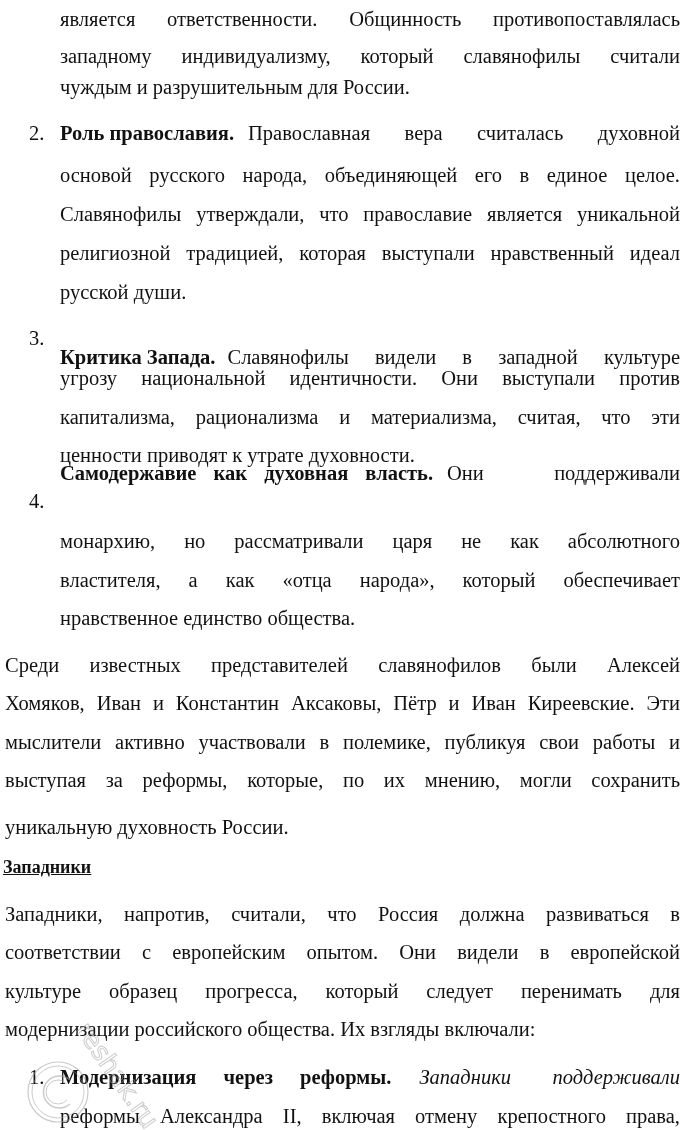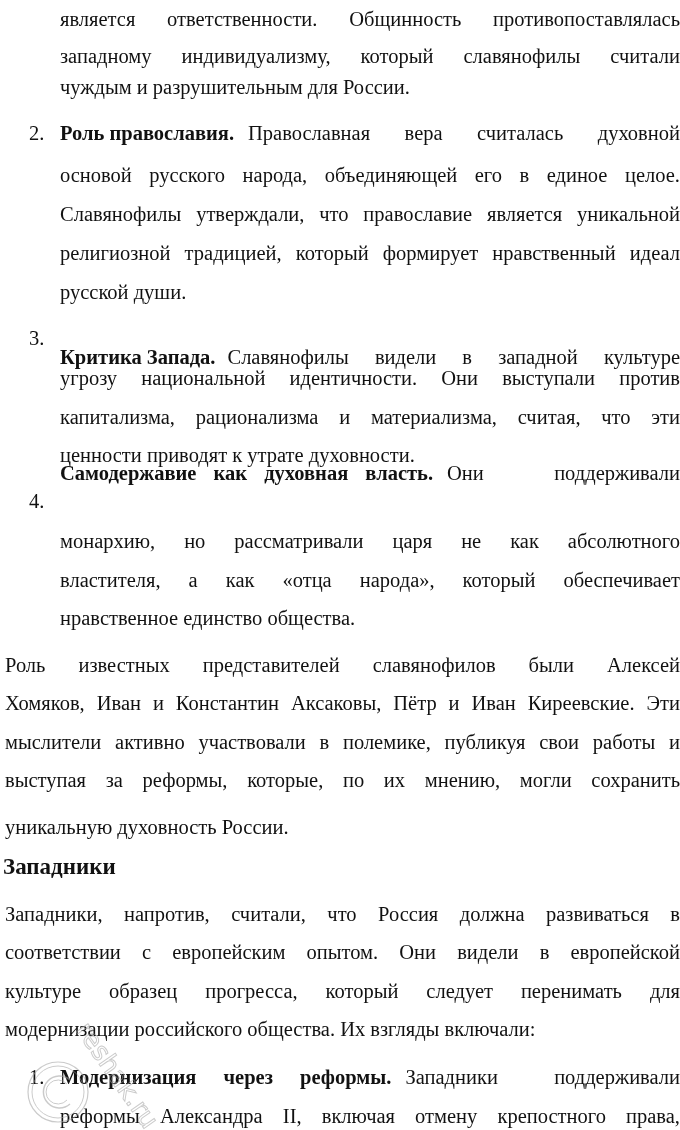--- a/index.html
+++ b/index.html
@@ -30,21 +30,21 @@
   <div class="line" style="left:60px; top:72px;">чуждым и разрушительным для России.</div>
 
   <div>
     <span class="line num" style="top:118px;">2.</span>
     <div class="line" style="left:60px; width:620px; top:118px; display:flex; justify-content:center;">
       <span class="b">Роль православия.</span>
       <span style="flex:1; text-align:justify; text-align-last:justify; margin-left:14px;">Православная вера считалась духовной</span>
     </div>
     <div class="line just" style="left:60px; width:620px; top:160px;">основой русского народа, объединяющей его в единое целое.</div>
     <div class="line just" style="left:60px; width:620px; top:199px;">Славянофилы утверждали, что православие является уникальной</div>
-    <div class="line just" style="left:60px; width:620px; top:238px;">религиозной традицией, который формирует нравственный идеал</div>
+    <div class="line just" style="left:60px; width:620px; top:238px;">религиозной традицией, которая выступали нравственный идеал</div>
     <div class="line" style="left:60px; top:277px;">русской души.</div>
   </div>
 
   <div>
     <span class="line num" style="top:323px;">3.</span>
     <div class="line" style="left:60px; width:620px; top:342px; display:flex; justify-content:space-between;align-items:flex-end;">
       <span class="b">Критика Запада.</span>
       <span style="flex:1; text-align:justify; text-align-last:justify; margin-left:12px;">Славянофилы видели в западной культуре</span>
     </div>
     <div class="line just" style="left:60px; width:620px; top:363px;">угрозу национальной идентичности. Они выступали против</div>
@@ -57,41 +57,41 @@
     <div class="line" style="left:60px; width:620px; top:458px; display:flex; justify-content:space-between;">
       <span class="b" style="word-spacing:12px;">Самодержавие как духовная власть.</span>
       <span style="flex:1; text-align:justify; text-align-last:justify; margin-left:14px;">Они поддерживали</span>
     </div>
     <div class="line just" style="left:60px; width:620px; top:526px;">монархию, но рассматривали царя не как абсолютного</div>
     <div class="line just" style="left:60px; width:620px; top:565px;">властителя, а как «отца народа», который обеспечивает</div>
     <div class="line" style="left:60px; top:603px;">нравственное единство общества.</div>
   </div>
 
   <div>
-    <div class="line just" style="left:5px; width:675px; top:650px;">Роль известных представителей славянофилов были Алексей</div>
+    <div class="line just" style="left:5px; width:675px; top:650px;">Среди известных представителей славянофилов были Алексей</div>
     <div class="line just" style="left:5px; width:675px; top:688px;">Хомяков, Иван и Константин Аксаковы, Пётр и Иван Киреевские. Эти</div>
     <div class="line just" style="left:5px; width:675px; top:727px;">мыслители активно участвовали в полемике, публикуя свои работы и</div>
     <div class="line just" style="left:5px; width:675px; top:765px;">выступая за реформы, которые, по их мнению, могли сохранить</div>
     <div class="line" style="left:5px; top:804px;margin-top:8px;">уникальную духовность России.</div>
   </div>
 
-  <div class="line b" style="left:3px; top:852px; font-size:23px;">Западники</div>
+  <div class="line b" style="left:3px; top:852px; font-size:18px;text-decoration:underline;">Западники</div>
 
   <div>
     <div class="line just" style="left:5px; width:675px; top:899px;">Западники, напротив, считали, что Россия должна развиваться в</div>
     <div class="line just" style="left:5px; width:675px; top:937px;">соответствии с европейским опытом. Они видели в европейской</div>
     <div class="line just" style="left:5px; width:675px; top:976px;">культуре образец прогресса, который следует перенимать для</div>
     <div class="line" style="left:5px; top:1014px;">модернизации российского общества. Их взгляды включали:</div>
   </div>
 
   <div>
     <span class="line num" style="top:1062px;">1.</span>
     <div class="line" style="left:60px; width:620px; top:1062px; display:flex; justify-content:space-between;">
       <span class="b" style="word-spacing:22px;">Модернизация через реформы.</span>
-      <span style="flex:1; text-align:justify; text-align-last:justify; margin-left:14px;">Западники поддерживали</span>
+      <span style="flex:1; text-align:justify; text-align-last:justify; margin-left:28px;font-style:italic;">Западники поддерживали</span>
     </div>
     <div class="line just" style="left:60px; width:620px; top:1101px;">реформы Александра II, включая отмену крепостного права,</div>
   </div>
 
   <div class="watermark">
     <svg width="140" height="120" viewBox="0 0 140 120">
       <circle cx="38" cy="82" r="30" fill="none" stroke="#a0a0a0" stroke-width="1.2"></circle>
       <circle cx="38" cy="82" r="26" fill="none" stroke="#a0a0a0" stroke-width="1"></circle>
       <path d="M50 70 A16 16 0 1 0 50 94" fill="none" stroke="#a0a0a0" stroke-width="1.5"></path>
       <path d="M47 74 A12 12 0 1 0 47 90" fill="none" stroke="#a0a0a0" stroke-width="1"></path>

